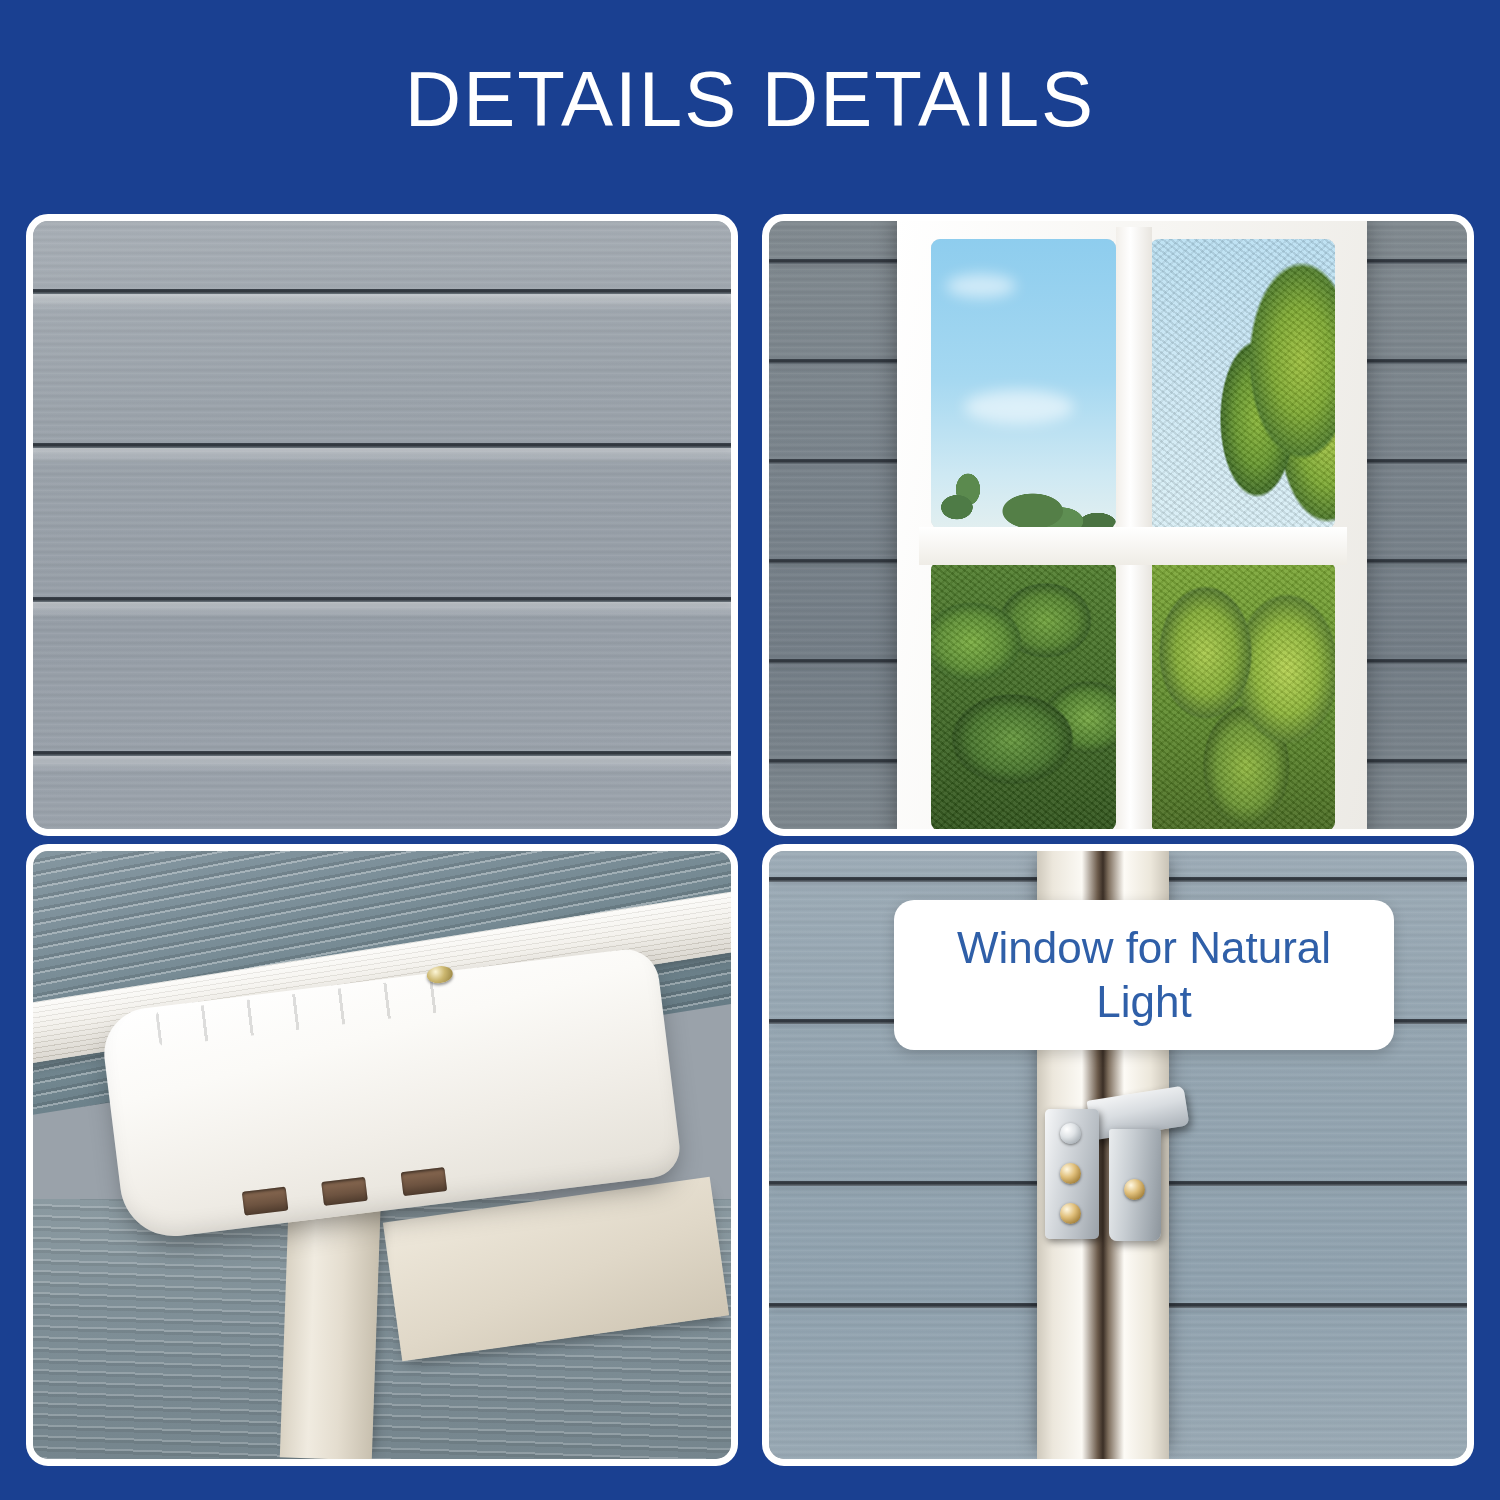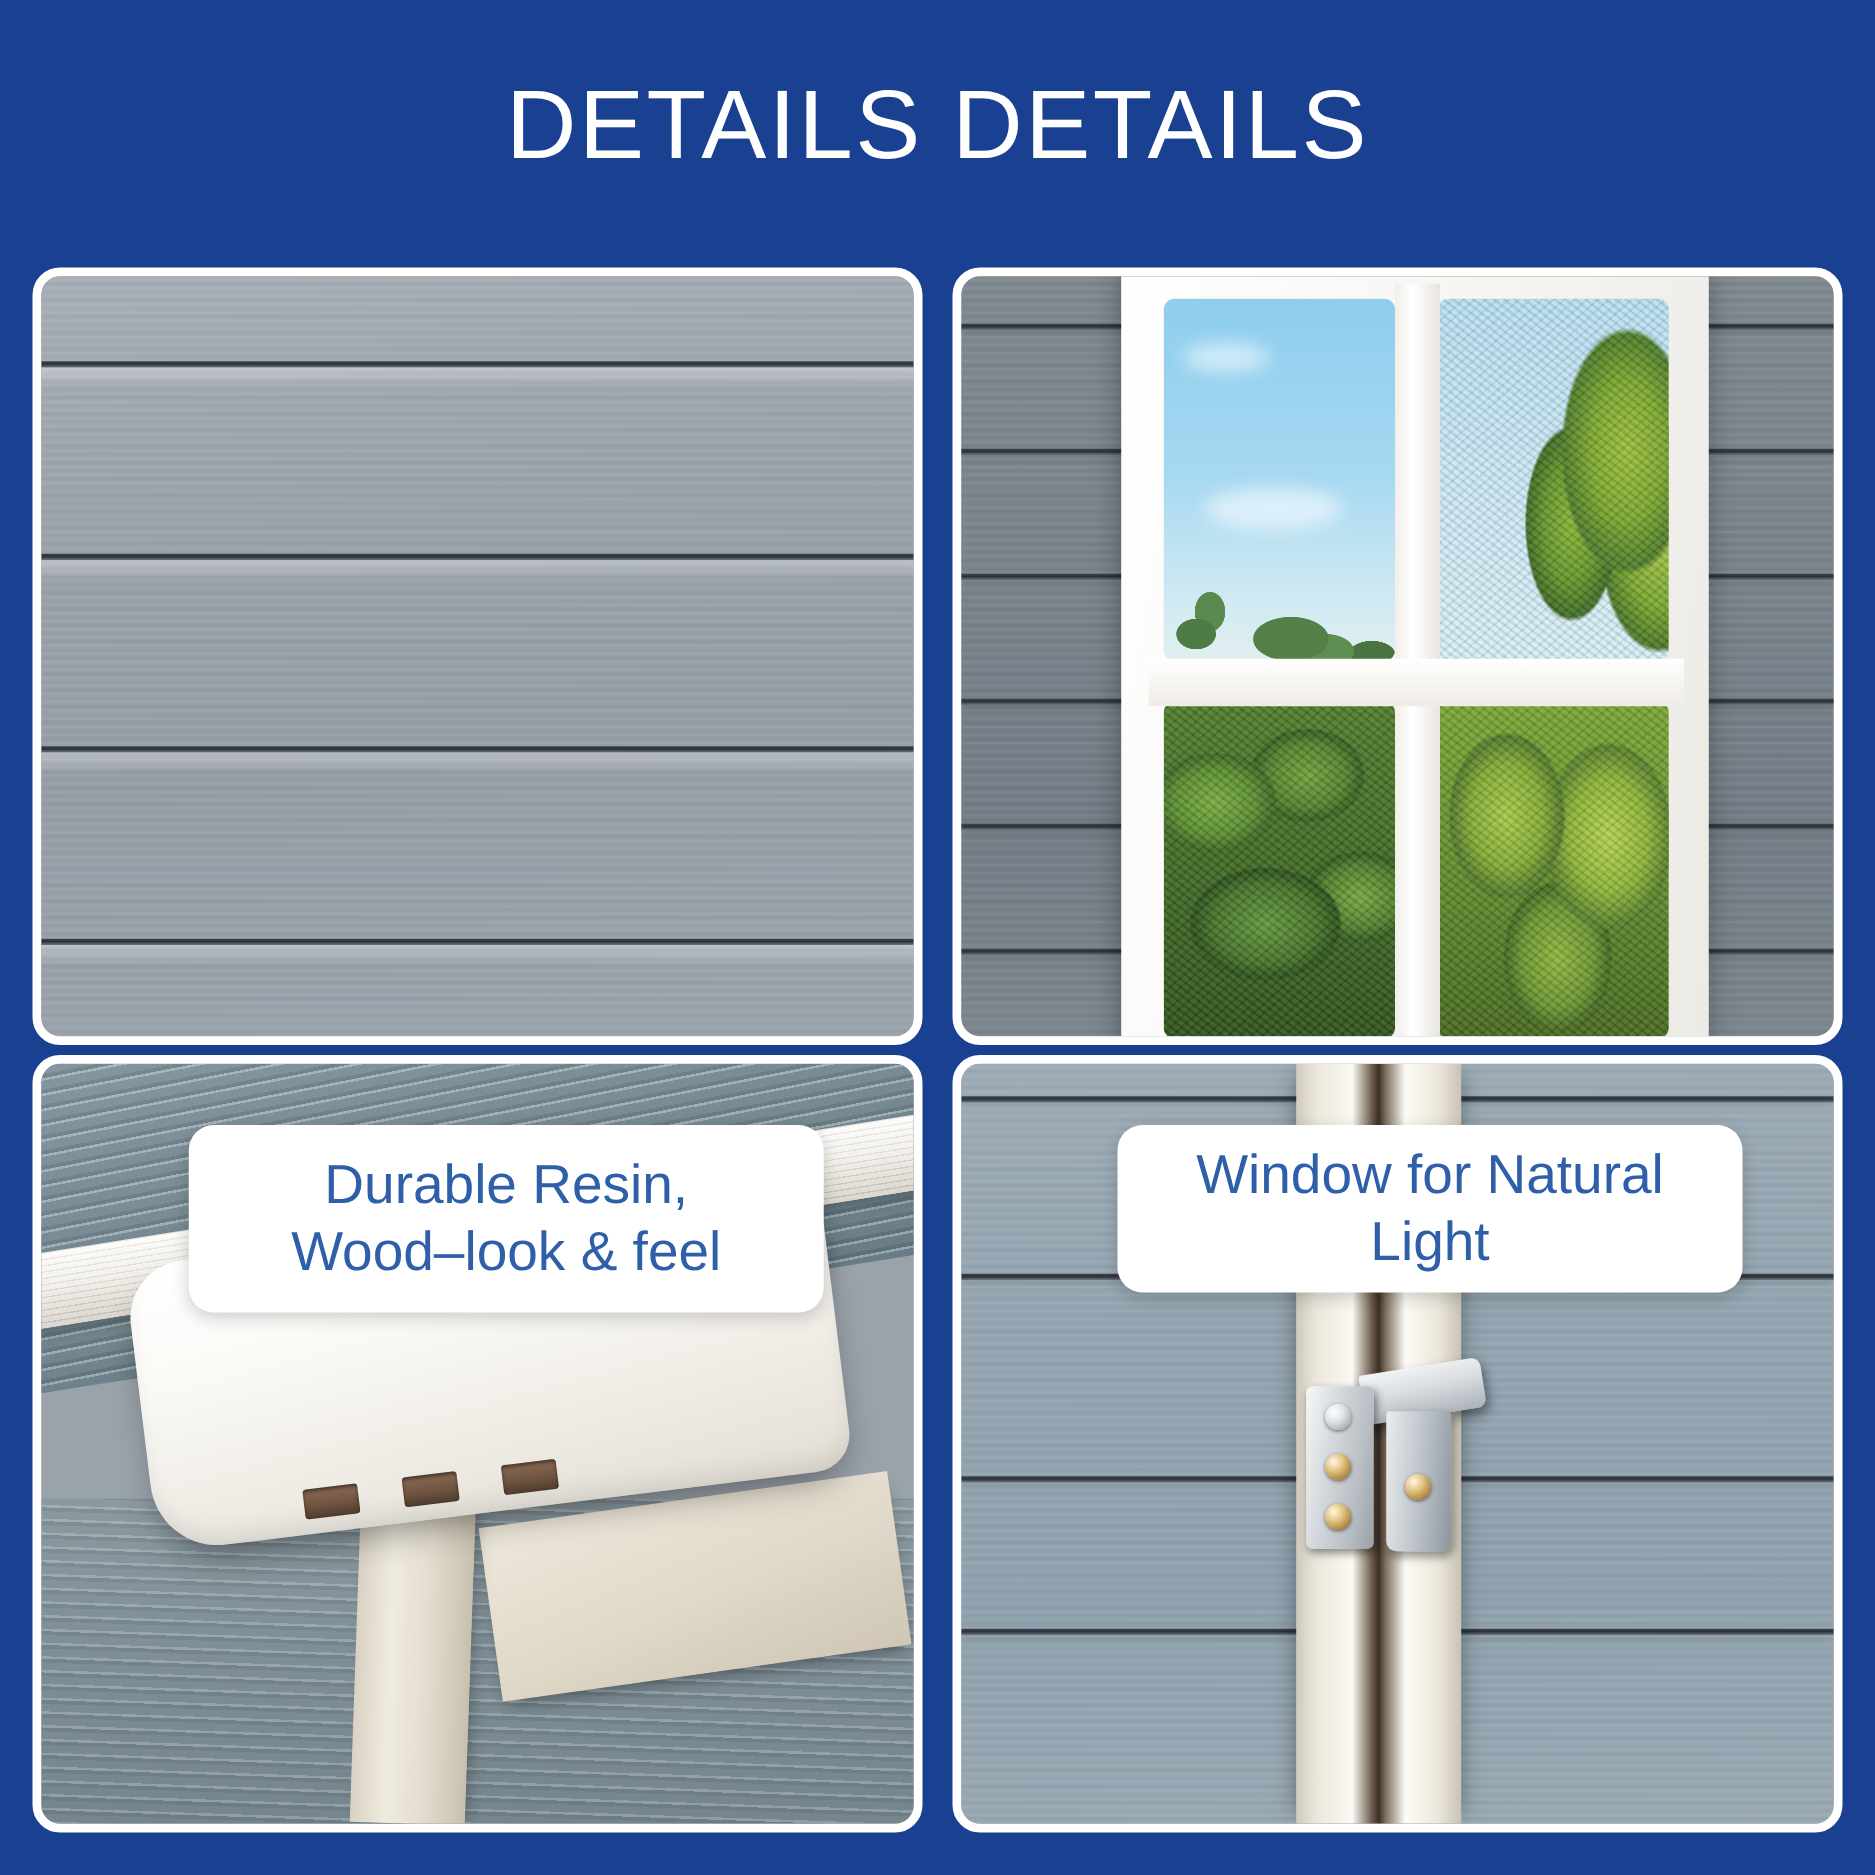--- a/index.html
+++ b/index.html
@@ -317,21 +317,21 @@
     display:flex;
     align-items:center;
     justify-content:center;
     padding:22px 18px;
     box-shadow:0 4px 14px rgba(0,0,0,.18);
     z-index:6;
   }
   .label span{ display:block; width:100%; white-space:pre-line; }
 
   .lbl-tl{ left:125px;  top:686px;  width:508px; height:150px; }
-  .lbl-tr{ left:868px;  top:686px;  width:500px; height:134px; }
+  .lbl-tr{ left:868px;  top:686px;  width:500px; height:150px; }
 </style>
 </head>
 <body>
 
 <div class="page-title">DETAILS DETAILS</div>
 
 <div class="grid">
 
   <div class="panel p-tl">
     <div class="panel-inner">
@@ -431,22 +431,18 @@
         <div class="rivet" style="left:15px;top:50px"></div>
       </div>
       <div class="hasp-plate">
         <div class="rivet rivet-silver" style="left:15px;top:14px"></div>
         <div class="rivet" style="left:15px;top:54px"></div>
         <div class="rivet" style="left:15px;top:94px"></div>
       </div>
     </div>
   </div>
 
-  <div class="label lbl-tl">
-    <span>Durable Resin,
-Wood–look &amp; feel</span>
-  </div>
   <div class="label lbl-tr">
     <span>Window for Natural
 Light</span>
   </div>
 
 </div>
 
 </body></html>

